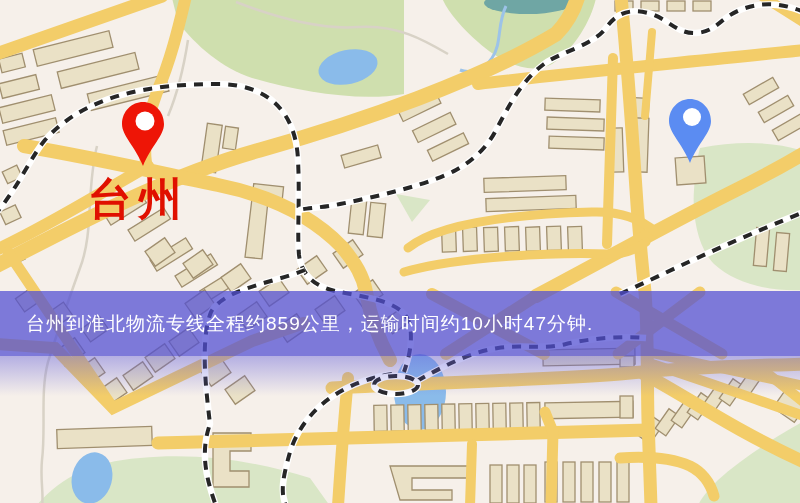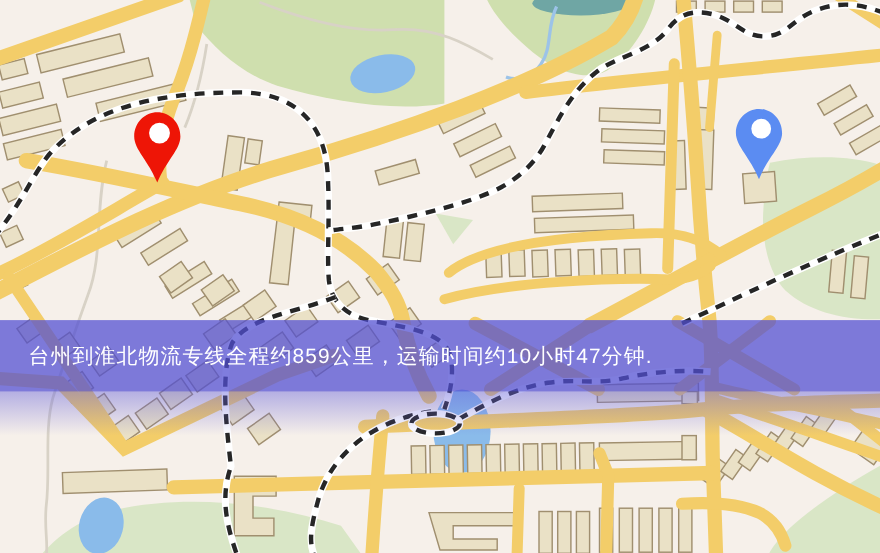--- a/index.html
+++ b/index.html
@@ -260,14 +260,15 @@
   <svg class="pin" style="left:119px;top:100px;" width="48" height="70" viewBox="0 0 48 70">
     <path d="M24,2 C35,2 45,11 45,24 C45,36 32,46 24,66 C16,46 3,36 3,24 C3,11 13,2 24,2 Z" fill="#ee1506"></path>
     <circle cx="26" cy="21" r="9.5" fill="#ffffff"></circle>
   </svg>
 
   <svg class="pin" style="left:666px;top:97px;" width="48" height="70" viewBox="0 0 48 70">
     <path d="M24,2 C35,2 45,11 45,24 C45,36 32,46 24,66 C16,46 3,36 3,24 C3,11 13,2 24,2 Z" fill="#5b8cf2"></path>
     <circle cx="26" cy="20" r="9" fill="#ffffff"></circle>
   </svg>
 
+  <div class="place-label" id="origin-label">台州</div>
 
 </div>
 
 </body></html>

